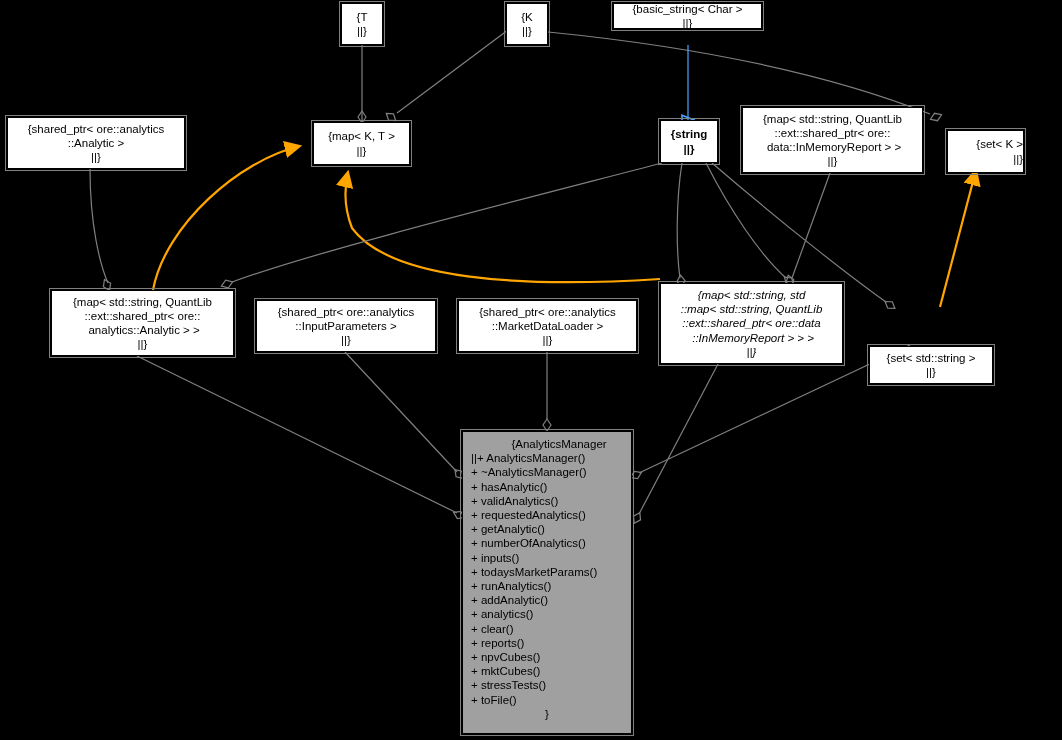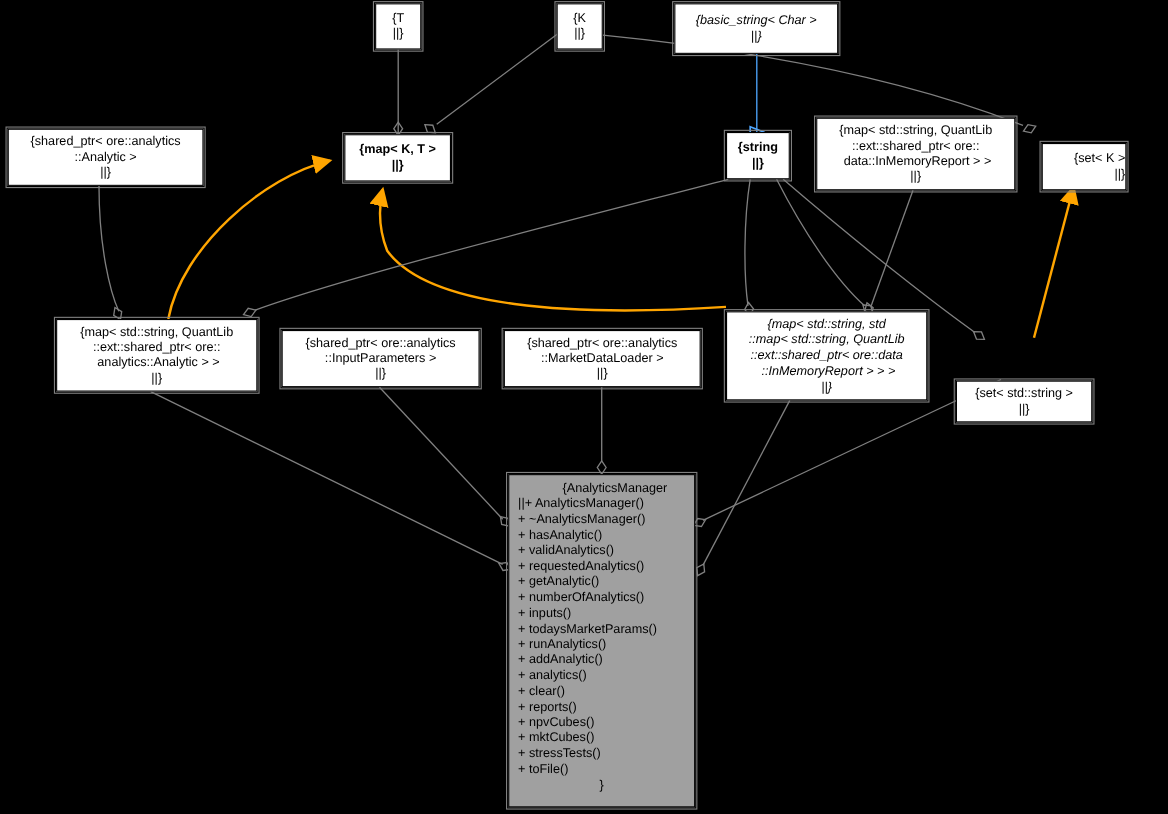--- a/index.html
+++ b/index.html
@@ -148,23 +148,23 @@
       </g>
       <g>
         <path d="M 910,345 L 639,473" fill="none" stroke="#808080" stroke-width="1.2"></path>
         <path d="M0,0 L6,-4 L12,0 L6,4 Z" fill="none" stroke="#808080" stroke-width="1.2" transform="translate(636,475) rotate(155) translate(-6,0)"></path>
       </g>
     </svg>
 
   <div id="nodes">
       <div class="node" style="left: 341px; top: 3px; width: 42px; height: 42px;"><span class="lbl">{T</span><span class="lbl">||}</span></div>
       <div class="node" style="left: 506px; top: 3px; width: 42px; height: 42px;"><span class="lbl">{K</span><span class="lbl">||}</span></div>
-      <div class="node" style="left: 613px; top: 3px; width: 149px; height: 46px; font-style: italic;"><span class="lbl">{basic_string&lt; Char &gt;</span><span class="lbl">||}</span></div>
+      <div class="node" style="left: 613px; top: 3px; width: 149px; height: 26px;"><span class="lbl">{basic_string&lt; Char &gt;</span><span class="lbl">||}</span></div>
       <div class="node" style="left: 7px; top: 117px; width: 178px; height: 52px;"><span class="lbl">{shared_ptr&lt; ore::analytics</span><span class="lbl">::Analytic &gt;</span><span class="lbl">||}</span></div>
-      <div class="node" style="left: 313px; top: 122px; width: 97px; height: 43px; font-weight: bold;"><span class="lbl">{map&lt; K, T &gt;</span><span class="lbl">||}</span></div>
+      <div class="node" style="left: 313px; top: 122px; width: 97px; height: 43px;"><span class="lbl">{map&lt; K, T &gt;</span><span class="lbl">||}</span></div>
       <div class="node" style="left: 660px; top: 120px; width: 58px; height: 43px; font-weight: bold;"><span class="lbl">{string</span><span class="lbl">||}</span></div>
       <div class="node" style="left: 742px; top: 107px; width: 181px; height: 66px;"><span class="lbl">{map&lt; std::string, QuantLib</span><span class="lbl">::ext::shared_ptr&lt; ore::</span><span class="lbl"> data::InMemoryReport &gt; &gt;</span><span class="lbl">||}</span></div>
       <div class="node" style="left: 947px; top: 130px; width: 77px; height: 43px; align-items: flex-end;"><span class="lbl">{set&lt; K &gt;</span><span class="lbl">||}</span></div>
       <div class="node" style="left: 51px; top: 290px; width: 183px; height: 66px;"><span class="lbl">{map&lt; std::string, QuantLib</span><span class="lbl">::ext::shared_ptr&lt; ore::</span><span class="lbl"> analytics::Analytic &gt; &gt;</span><span class="lbl">||}</span></div>
       <div class="node" style="left: 256px; top: 300px; width: 180px; height: 52px;"><span class="lbl">{shared_ptr&lt; ore::analytics</span><span class="lbl">::InputParameters &gt;</span><span class="lbl">||}</span></div>
       <div class="node" style="left: 458px; top: 300px; width: 179px; height: 52px;"><span class="lbl">{shared_ptr&lt; ore::analytics</span><span class="lbl">::MarketDataLoader &gt;</span><span class="lbl">||}</span></div>
       <div class="node" style="left: 660px; top: 283px; width: 183px; height: 81px; font-style: italic;"><span class="lbl">{map&lt; std::string, std</span><span class="lbl">::map&lt; std::string, QuantLib</span><span class="lbl">::ext::shared_ptr&lt; ore::data</span><span class="lbl"> ::InMemoryReport &gt; &gt; &gt;</span><span class="lbl">||}</span></div>
       <div class="node" style="left: 869px; top: 307px; width: 124px; height: 38px; margin-top: 39px;"><span class="lbl">{set&lt; std::string &gt;</span><span class="lbl">||}</span></div>
       <div class="node main" style="left: 462px; top: 431px; width: 170px; height: 303px;"><span class="title">{AnalyticsManager</span><div class="members"><div>||+ AnalyticsManager()</div><div>+ ~AnalyticsManager()</div><div>+ hasAnalytic()</div><div>+ validAnalytics()</div><div>+ requestedAnalytics()</div><div>+ getAnalytic()</div><div>+ numberOfAnalytics()</div><div>+ inputs()</div><div>+ todaysMarketParams()</div><div>+ runAnalytics()</div><div>+ addAnalytic()</div><div>+ analytics()</div><div>+ clear()</div><div>+ reports()</div><div>+ npvCubes()</div><div>+ mktCubes()</div><div>+ stressTests()</div><div>+ toFile()</div></div><span class="closer">}</span></div>
     </div>

